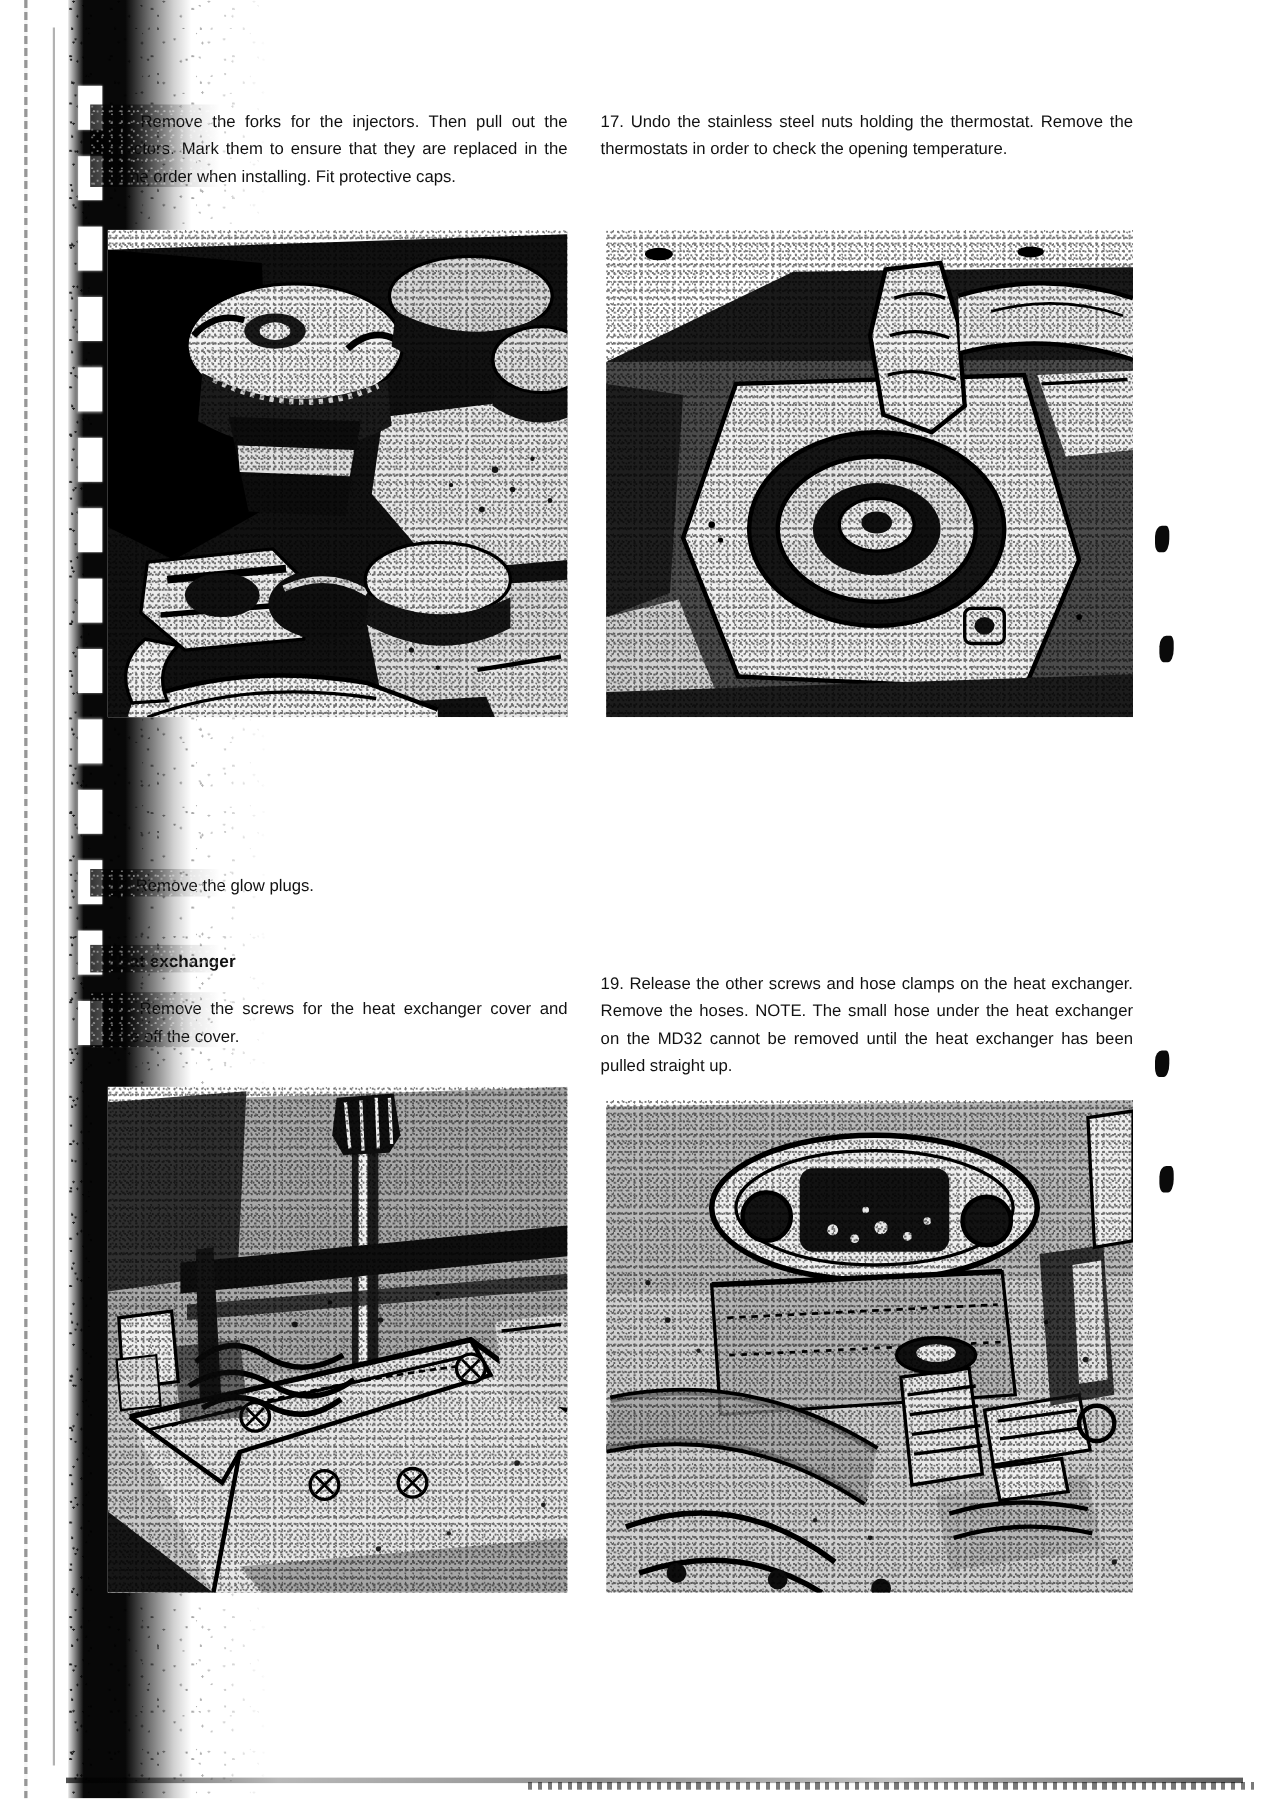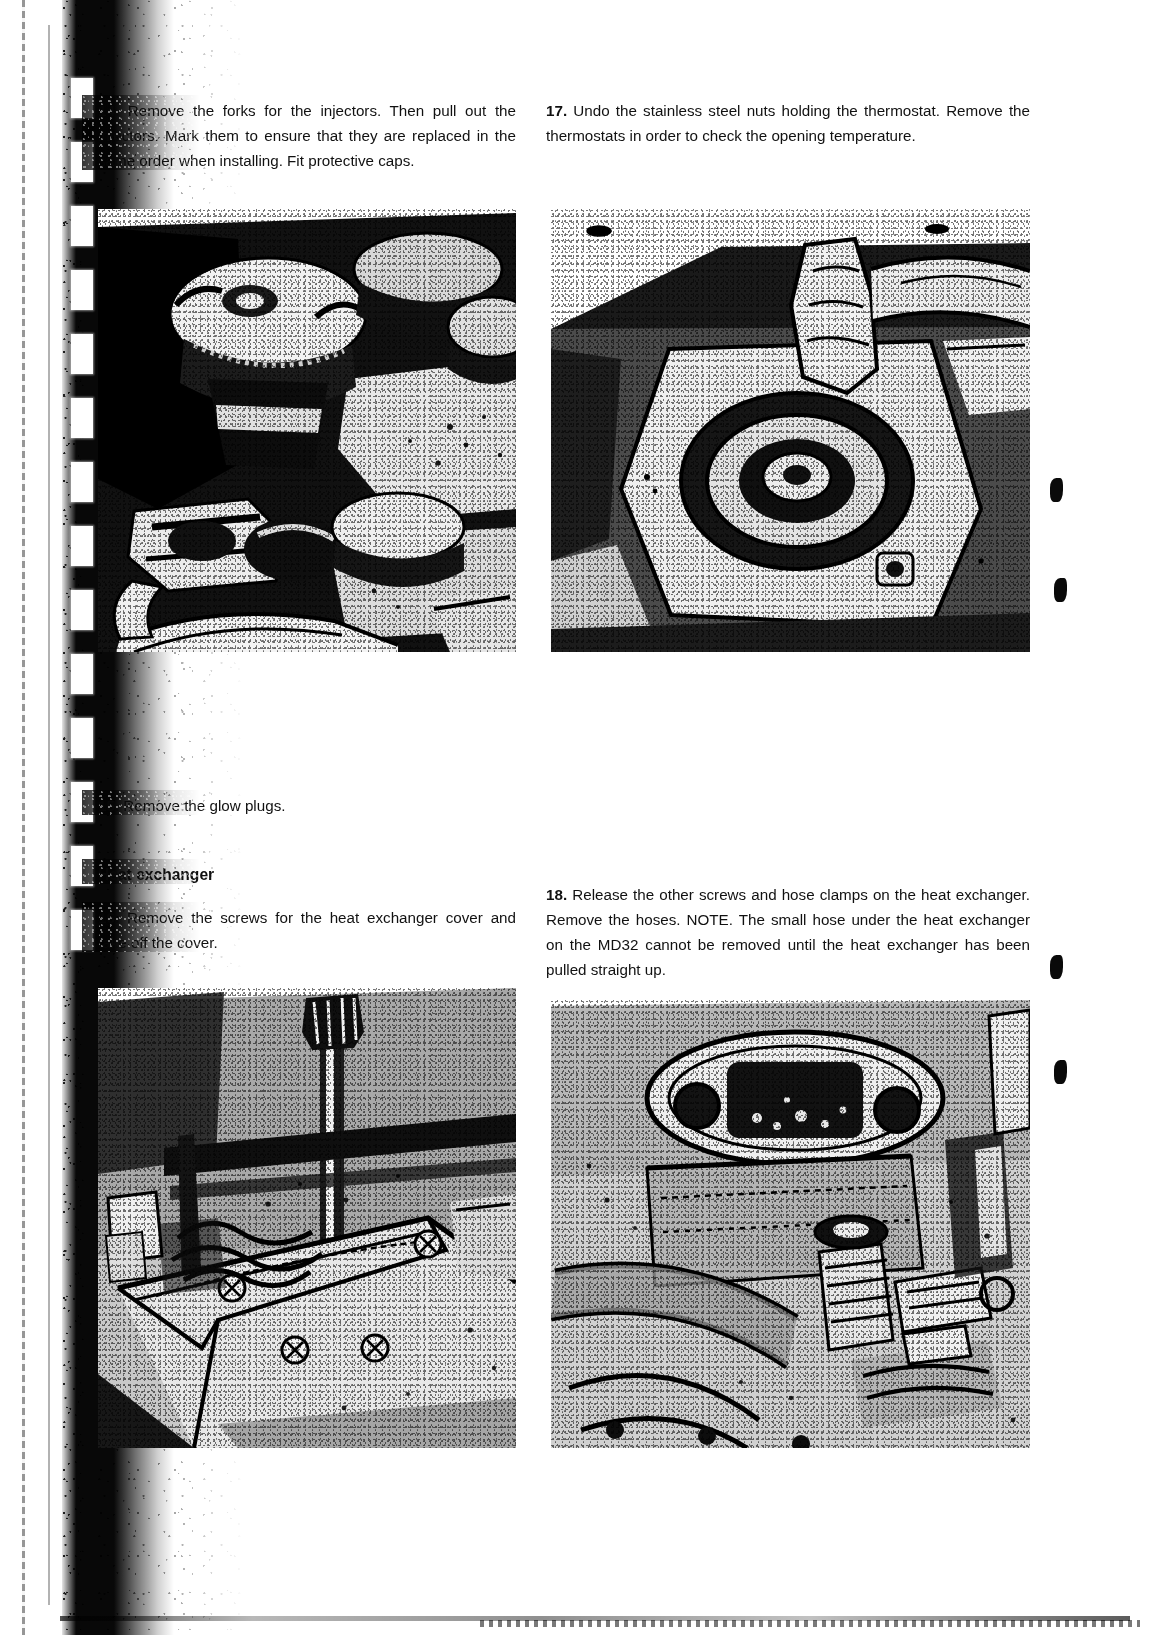--- a/index.html
+++ b/index.html
@@ -118,21 +118,21 @@
     position: absolute;
     font-size: 15.2px;
     line-height: 25px;
     color: #111;
     text-align: justify;
   }
   .col-left  { left: 98px;  width: 418px; }
   .col-right { left: 546px; width: 484px; }
 
   .para { margin: 0 0 14px 0; }
-  .para .num { font-weight: bold; }
+  .para .num { font-weight: normal; }
   .heading {
     font-weight: bold;
     font-size: 15.6px;
     margin: 0 0 14px 0;
   }
 
   
   .obscured {
     position: relative;
   }
@@ -247,21 +247,21 @@
 
   <div class="col col-right" style="top:98px;">
     <p class="para">
       <span class="num">17.</span>
       <span>Undo the stainless steel nuts holding the thermostat. Remove the thermostats in order to check the opening temperature.</span>
     </p>
   </div>
 
   <div class="col col-right" style="top:882px;">
     <p class="para">
-      <span class="num">18.</span>
+      <span class="num">19.</span>
       <span>Release the other screws and hose clamps on the heat exchanger. Remove the hoses. NOTE. The small hose under the heat exchanger on the MD32 cannot be removed until the heat exchanger has been pulled straight up.</span>
     </p>
   </div>
 
   <div class="photo" style="left:98px; top:209px; width:418px; height:443px;">
     <svg viewBox="0 0 418 443" width="418" height="443" preserveAspectRatio="none">
       <rect x="0" y="0" width="418" height="443" fill="#ffffff"></rect>
 
       <path d="M0 18 L418 4 L418 443 L0 443 Z" fill="#111"></path>
 

